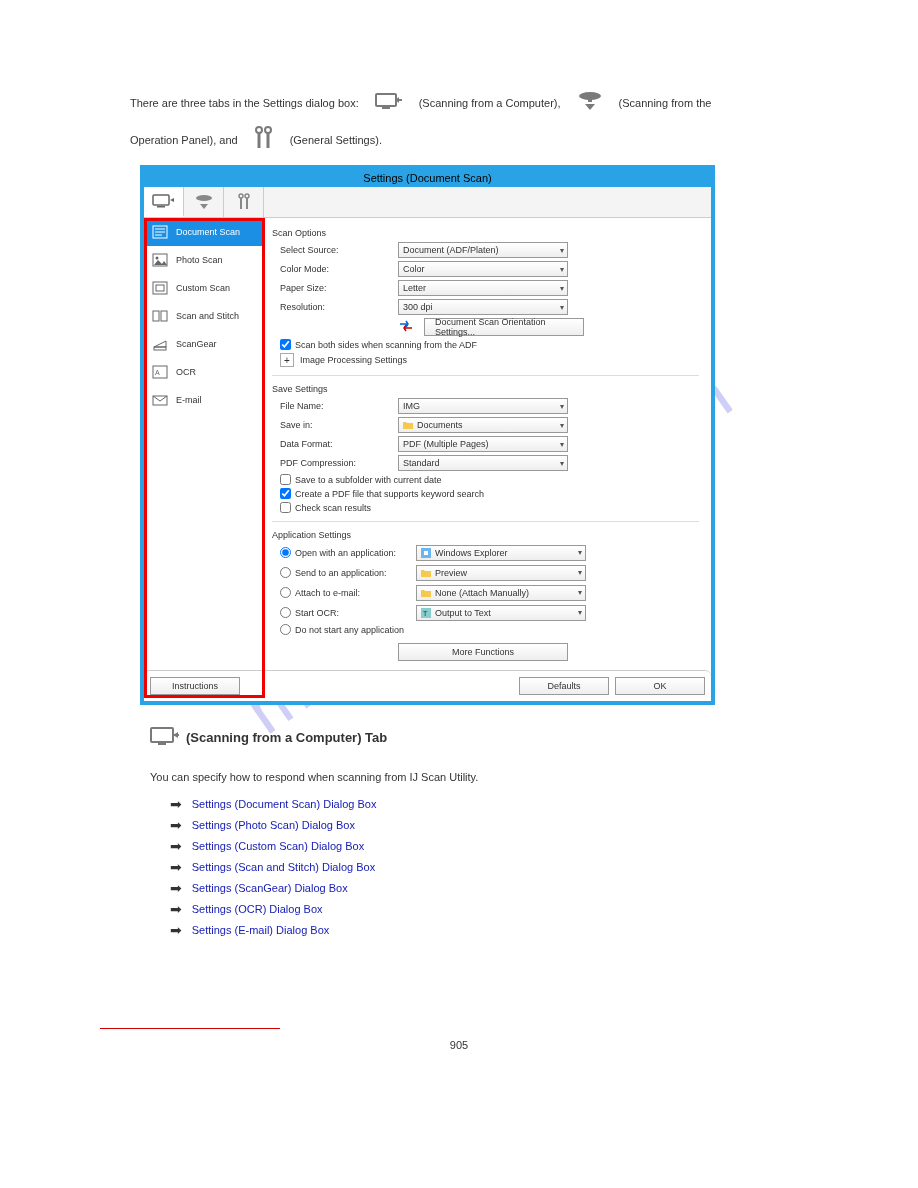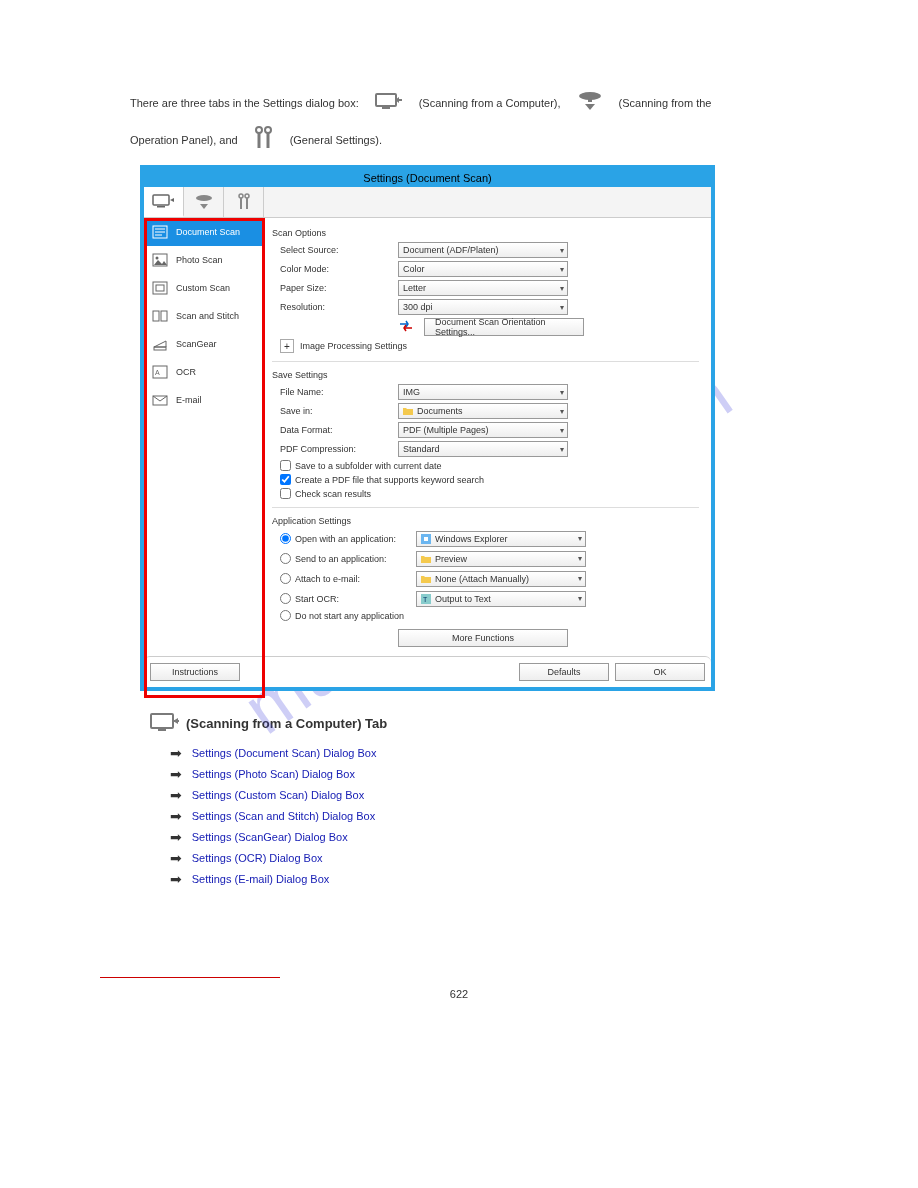--- a/index.html
+++ b/index.html
@@ -228,20 +228,24 @@
           <span style="margin-right:4px">
             <svg width="16" height="14" viewBox="0 0 16 14">
                 <path d="M2 5 L10 5 M8 2 L10 5 L8 8" stroke="#06c" fill="none" stroke-width="1.5"></path>
                 <path d="M14 9 L6 9 M8 6 L6 9 L8 12" stroke="#c00" fill="none" stroke-width="1.5"></path>
               </svg>
           </span>
           <div class="btn" style="flex:0 0 160px">
               <span>Document Scan Orientation Settings...</span>
             </div>
         </div>
+        <div class="chk">
+          <input type="checkbox" checked="" style="">
+          <span>Scan both sides when scanning from the ADF</span>
+        </div>
         <div style="display:flex;align-items:center">
           <span class="expand-btn">+</span>
           <span style="margin-left:6px">Image Processing Settings</span>
         </div>
 
         <div class="section-block">
           <div class="section-title">Save Settings</div>
           <div class="row">
             <span class="lbl">File Name:</span>
             <div class="dropdown">
@@ -368,20 +372,23 @@
       <svg width="30" height="22" viewBox="0 0 30 22">
           <rect x="1" y="3" width="22" height="14" rx="1" fill="none" stroke="#7a7a7a" stroke-width="2"></rect>
           <rect x="8" y="18" width="8" height="2" fill="#7a7a7a"></rect>
           <path d="M28 7 L23 10 L28 13 Z" fill="#7a7a7a"></path>
           <line x1="23" y1="10" x2="29" y2="10" stroke="#7a7a7a" stroke-width="2"></line>
         </svg>
     </span>
     <span style="font-size:13px;font-weight:bold"> (Scanning from a Computer) Tab</span>
   </div>
 
+  <div class="post">
+    <span>You can specify how to respond when scanning from IJ Scan Utility.</span>
+  </div>
 
   <div class="link-list">
     <div class="link-row">
         <span class="link-arrow">➡</span>
         <a class="link-a">Settings (Document Scan) Dialog Box</a>
       </div>
     <div class="link-row">
         <span class="link-arrow">➡</span>
         <a class="link-a">Settings (Photo Scan) Dialog Box</a>
       </div>
@@ -401,14 +408,14 @@
         <span class="link-arrow">➡</span>
         <a class="link-a">Settings (OCR) Dialog Box</a>
       </div>
     <div class="link-row">
         <span class="link-arrow">➡</span>
         <a class="link-a">Settings (E-mail) Dialog Box</a>
       </div>
   </div>
 
   <hr class="hr-red">
-  <div class="pgnum">622</div>
+  <div class="pgnum">905</div>
 </div>
 
 </body></html>

